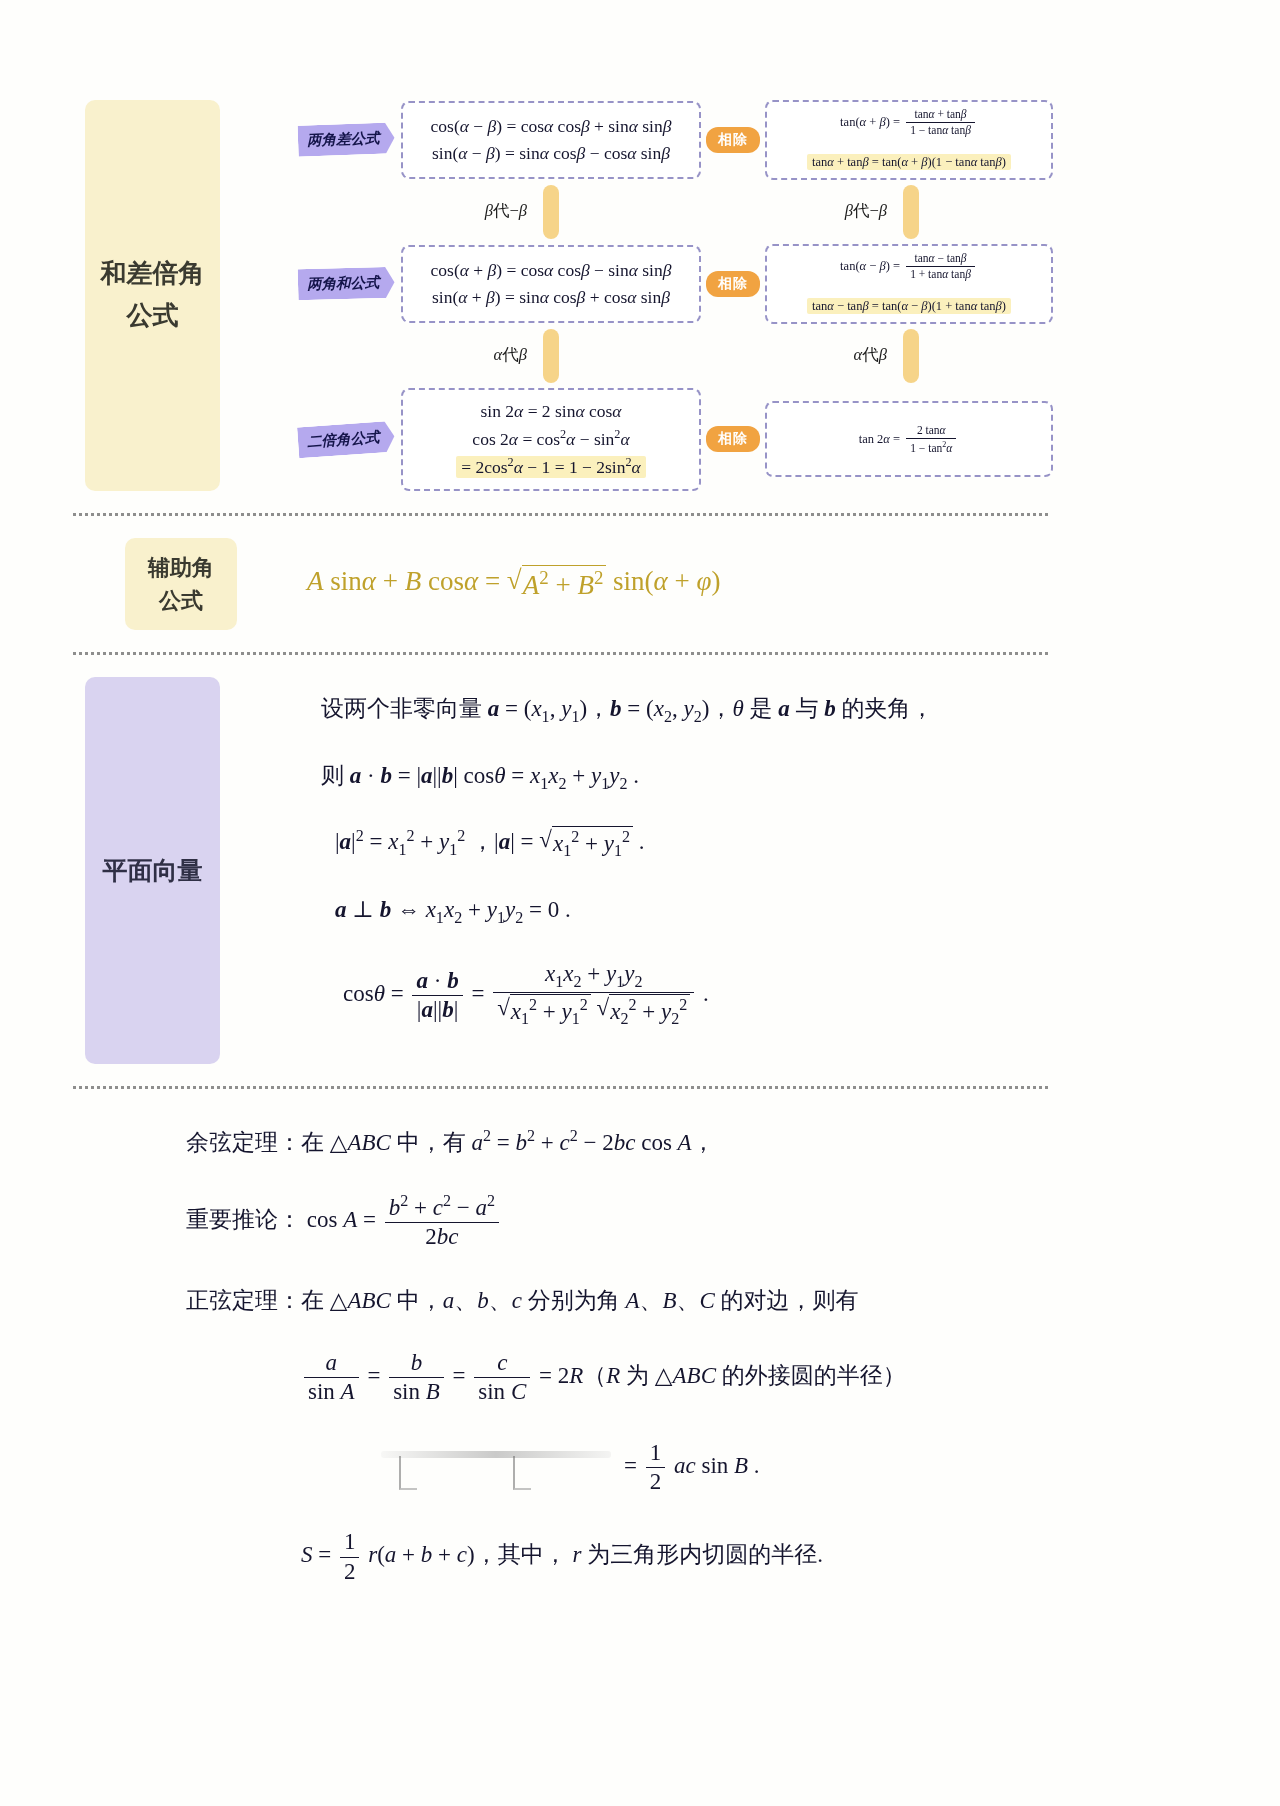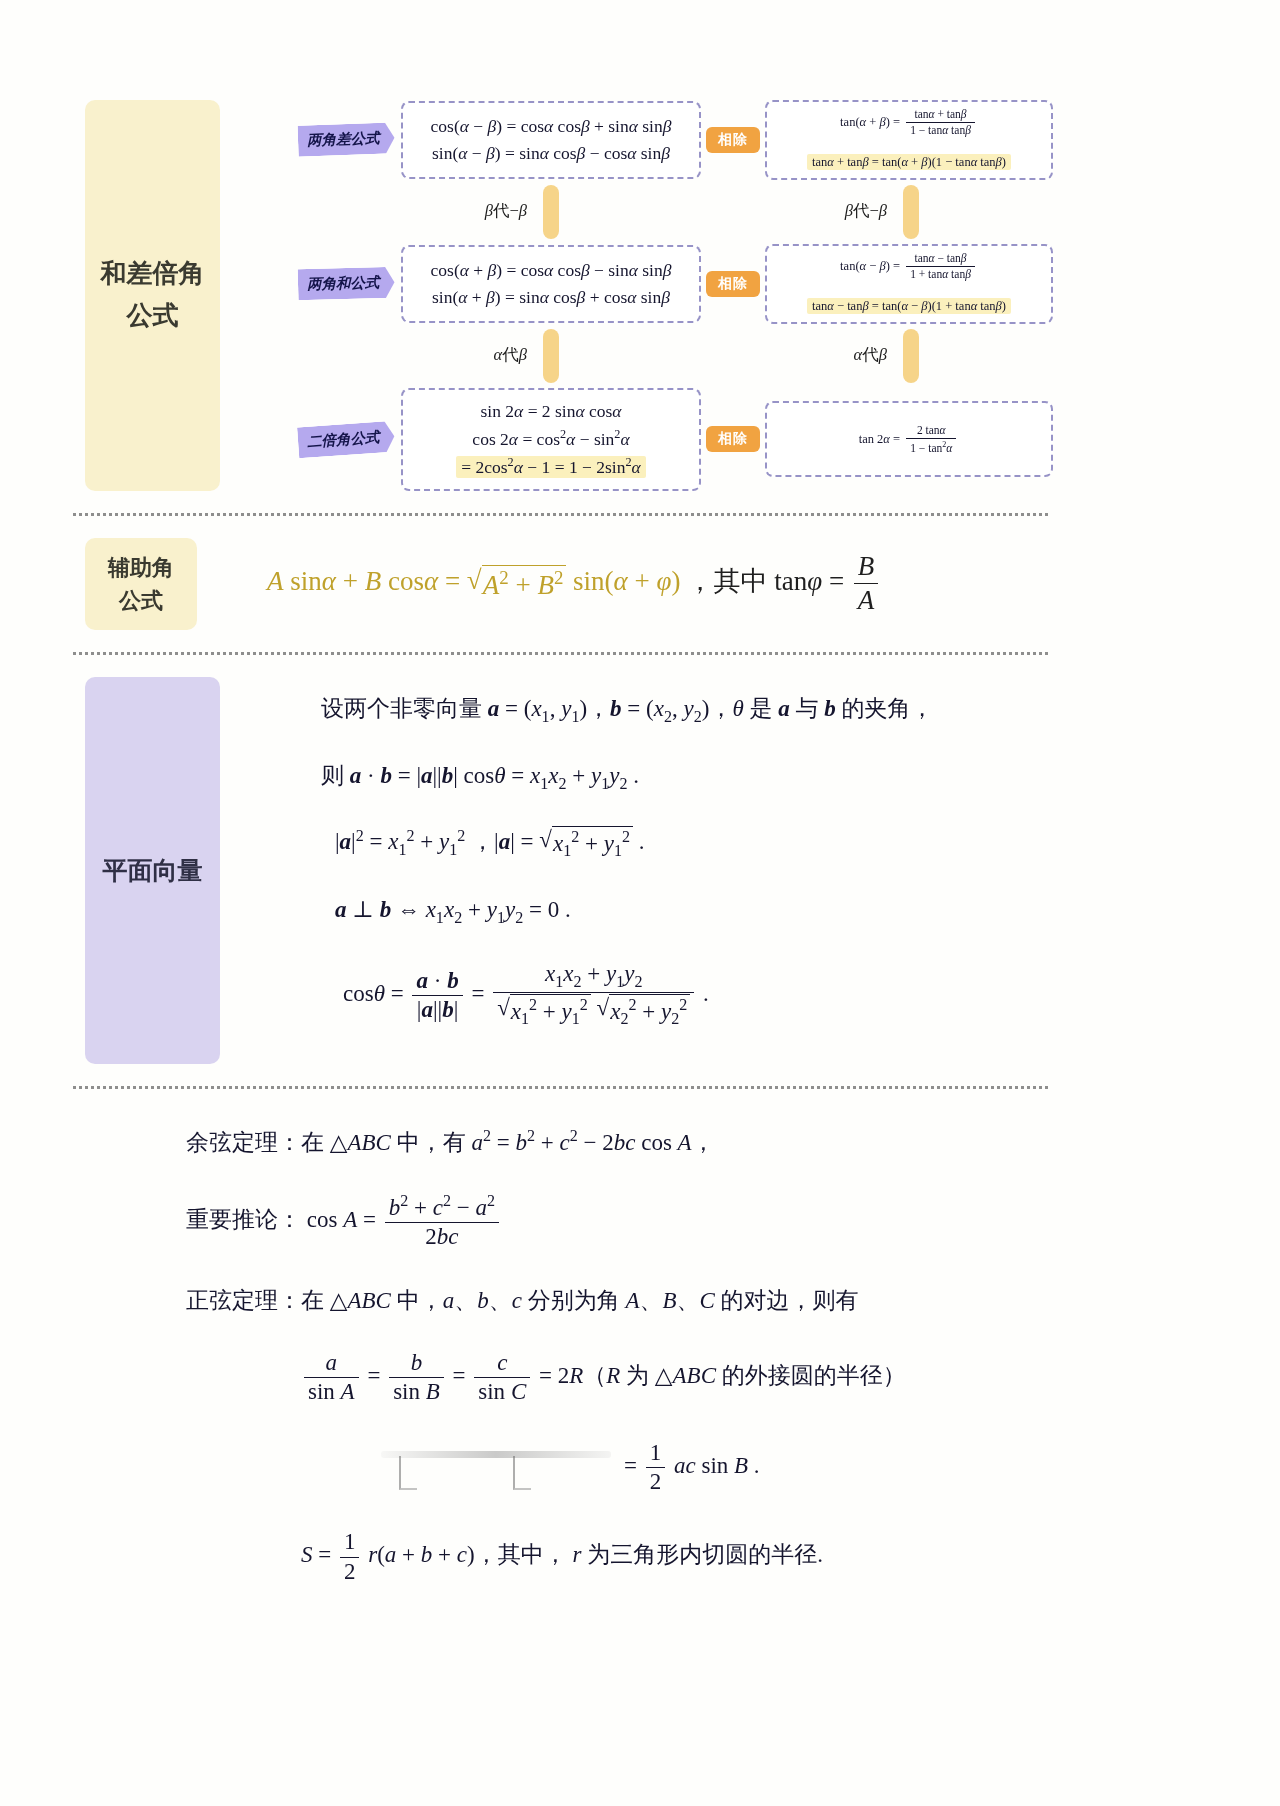--- a/index.html
+++ b/index.html
@@ -6,38 +6,38 @@
   .page{width:1280px;height:1806px;background:#fefefc;box-sizing:border-box;
         padding:100px 0 0 85px;position:relative;overflow:hidden;
         font-family:"Liberation Serif","DejaVu Serif",serif;color:#15152e;}
   .sec{display:flex;align-items:stretch;}
   .side-label{border-radius:10px;display:flex;flex-direction:column;justify-content:center;
         align-items:center;font-family:Liberation Serif, serif;
         font-weight:700;color:#3a3a30;flex-shrink:0;text-align:center;}
   .yellow{background:#f9f1cd;}
   .purple{background:#d9d3f0;color:#2f2f45;}
   .s1label{width:135px;font-size:26px;line-height:1.65;}
-  .s2label{width:112px;min-height:92px;font-size:22px;line-height:1.5;}
+  .s2label{width:112px;min-height:92px;font-size:22px;line-height:1.5;margin-left:40px;}
   .s34label{width:135px;font-size:25px;}
 
   
   .flow{margin-left:63px;}
   .frow{display:flex;align-items:center;}
   .tagcol{width:118px;display:flex;justify-content:flex-end;padding-right:7px;box-sizing:border-box;}
   .tag{background:#b5a9ee;color:#14144a;font-style:italic;font-size:14.5px;font-weight:600;
        padding:6px 15px 6px 9px;white-space:nowrap;
        clip-path:polygon(0 0,calc(100% - 9px) 0,100% 50%,calc(100% - 9px) 100%,0 100%);}
   .tag.t1{transform:rotate(-2deg);} .tag.t2{transform:rotate(-1.5deg);} .tag.t3{transform:rotate(-4deg);}
   .dbox{border:2px dashed #9793c7;border-radius:8px;background:#ffffff;display:flex;
         flex-direction:column;justify-content:center;align-items:center;text-align:center;
         box-sizing:border-box;}
   .lbox{width:300px;min-height:78px;padding:8px 6px;font-size:17.5px;line-height:1.55;}
   .midcol{width:64px;display:flex;justify-content:center;}
   .badge{background:#f1a341;color:#ffffff;font-family:"Liberation Sans","DejaVu Sans",sans-serif;
-         font-weight:700;font-size:14px;padding:4px 12px;border-radius:6px;letter-spacing:1px;
+         font-weight:700;font-size:14px;padding:4px 12px;border-radius:12px;letter-spacing:1px;
          white-space:nowrap;}
   .rbox{width:288px;min-height:76px;padding:6px 4px;font-size:12.5px;line-height:1.4;gap:17px;}
   .rbox .frac{font-size:11.5px;}
   .hl{background:#fbf0bd;padding:1px 5px;border-radius:2px;}
   .crow{position:relative;height:64px;width:100%;}
   .cgroup{position:absolute;top:5px;}
   .cg-l{left:268px;} .cg-r{left:628px;}
   .cbar{position:absolute;left:-8px;top:0;width:16px;height:54px;background:#f6d489;border-radius:8px;}
   .clabel{position:absolute;right:24px;top:15px;white-space:nowrap;font-size:16.5px;color:#1c1c1c;}
 
@@ -175,24 +175,20 @@
   <section class="sec sec2">
     <div class="side-label yellow s2label">
       <div>辅助角</div>
       <div>公式</div>
     </div>
     <div class="aux-line">
       <span class="gold"><i>A</i> sin<i>α</i> + <i>B</i> cos<i>α</i> = <span class="sqrt">
             <span class="rsign">√</span>
             <span class="rad"><i>A</i><sup>2</sup> + <i>B</i><sup>2</sup></span>
           </span> sin(<i>α</i> + <i>φ</i>)</span>
-      <span class="dark">，其中 tan<i>φ</i> = <span class="frac">
-            <span class="num"><i>B</i></span>
-            <span class="den"><i>A</i></span>
-          </span></span>
     </div>
   </section>
 
   <div class="divider"></div>
 
   <section class="sec sec3">
     <div class="side-label purple s34label">平面向量</div>
     <div class="content">
       <div class="mline">设两个非零向量 <b><i>a</i></b> = (<i>x</i><sub>1</sub>, <i>y</i><sub>1</sub>)，<b><i>b</i></b> = (<i>x</i><sub>2</sub>, <i>y</i><sub>2</sub>)，<i>θ</i> 是 <b><i>a</i></b> 与 <b><i>b</i></b> 的夹角，</div>
       <div class="mline">则 <b><i>a</i></b> · <b><i>b</i></b> = |<b><i>a</i></b>||<b><i>b</i></b>| cos<i>θ</i> = <i>x</i><sub>1</sub><i>x</i><sub>2</sub> + <i>y</i><sub>1</sub><i>y</i><sub>2</sub> .</div>

